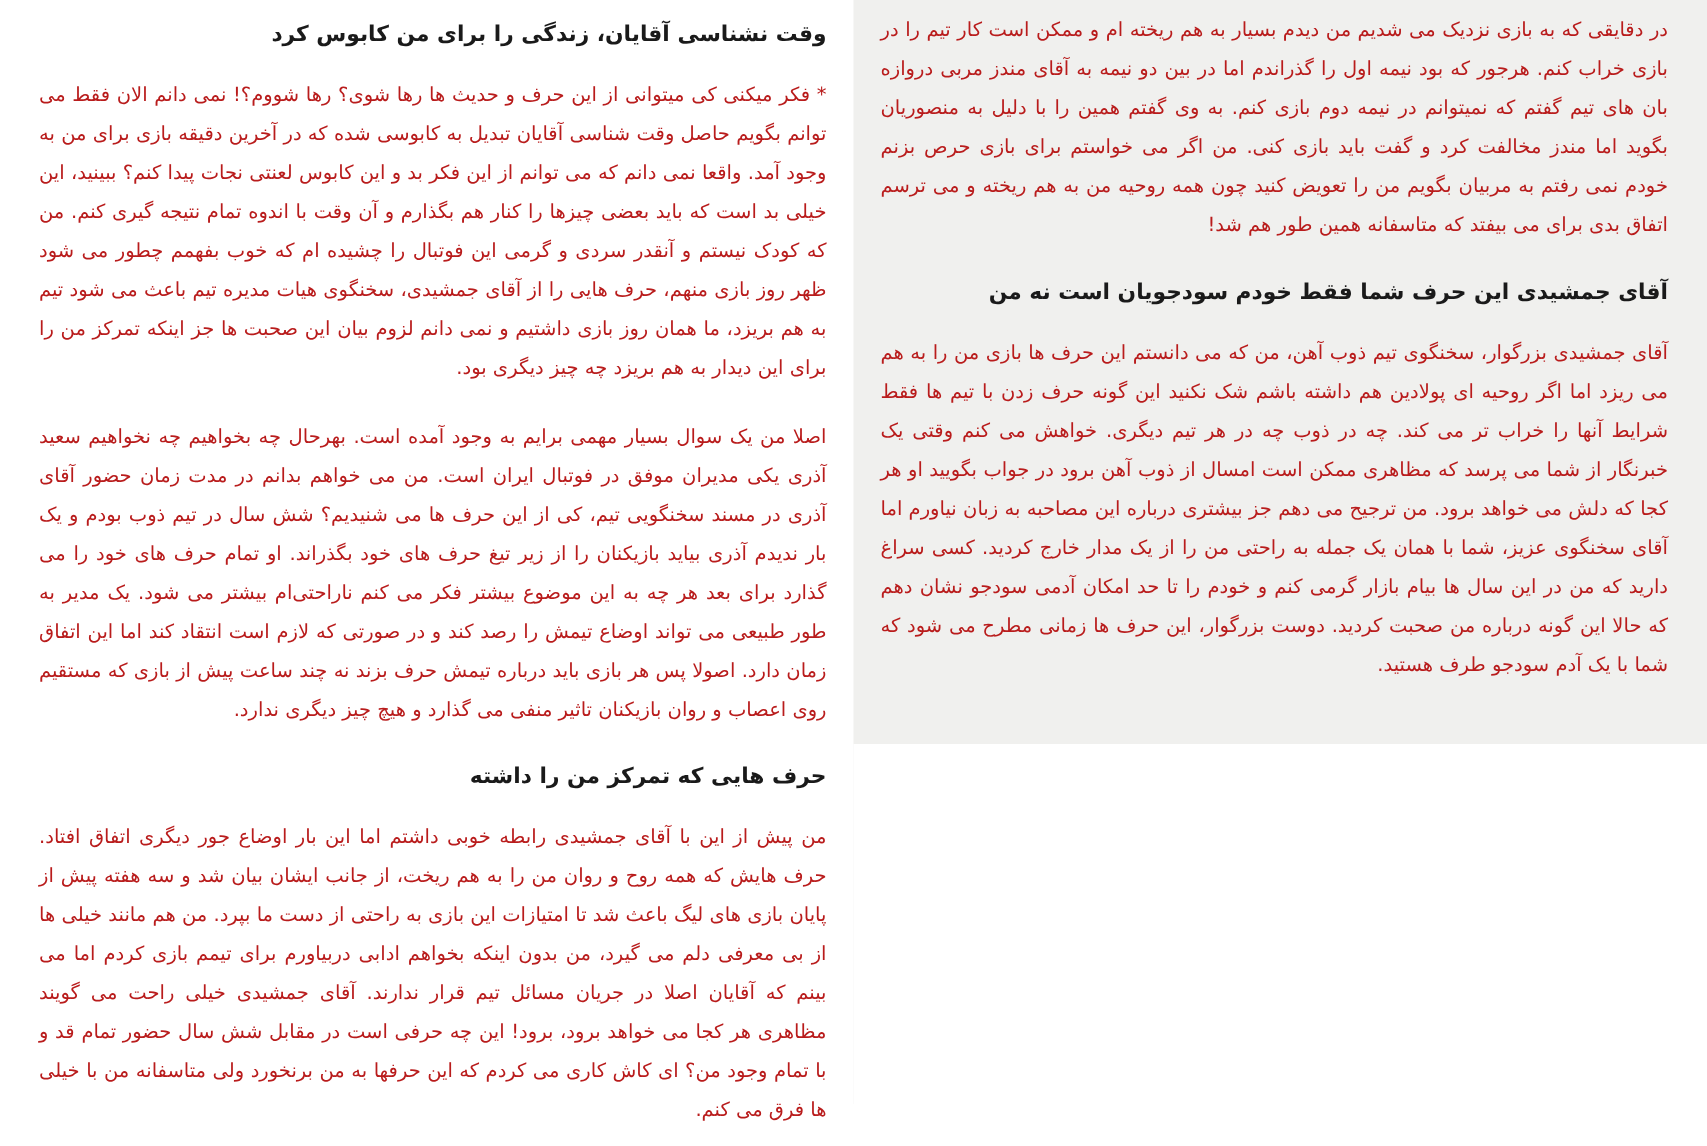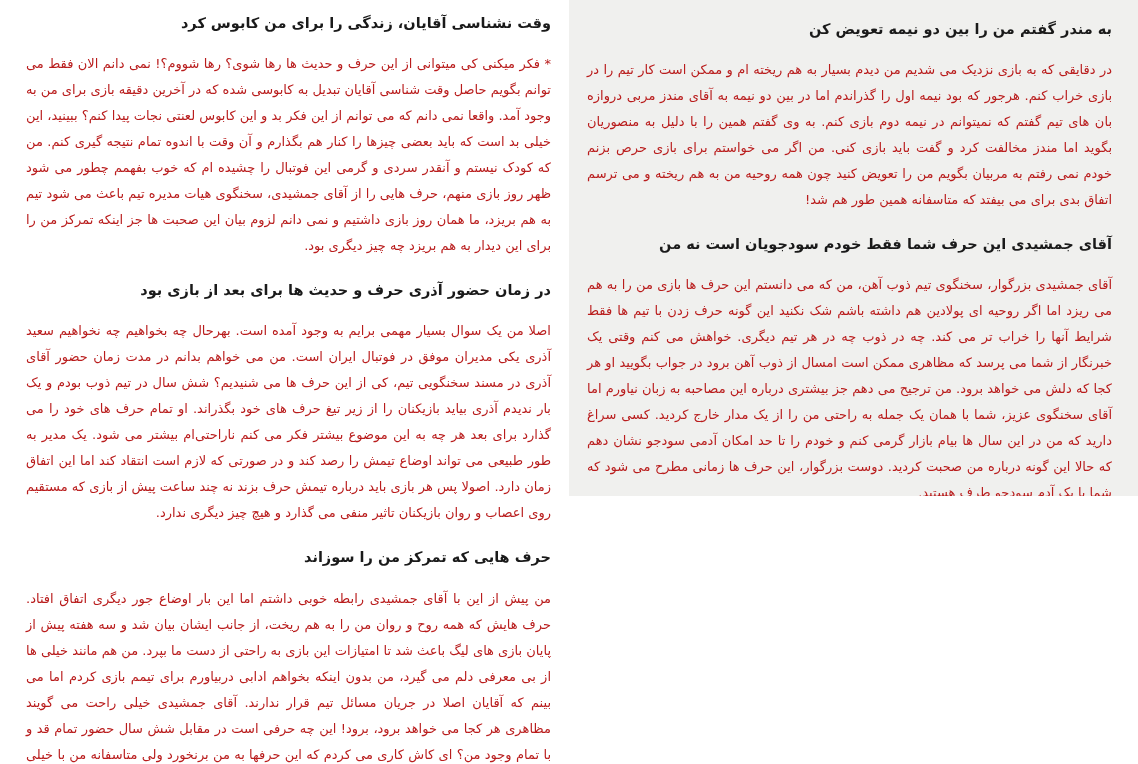--- a/index.html
+++ b/index.html
@@ -71,29 +71,27 @@
   }
 </style>
 </head>
 <body>
 
 <div class="page">
 
   <div class="column col-right">
     <h2 class="section-title">وقت نشناسی آقایان، زندگی را برای من کابوس کرد</h2>
     <p class="para">* فکر میکنی کی میتوانی از این حرف و حدیث ها رها شوی؟ رها شووم؟! نمی دانم الان فقط می توانم بگویم حاصل وقت شناسی آقایان تبدیل به کابوسی شده که در آخرین دقیقه بازی برای من به وجود آمد. واقعا نمی دانم که می توانم از این فکر بد و این کابوس لعنتی نجات پیدا کنم؟ ببینید، این خیلی بد است که باید بعضی چیزها را کنار هم بگذارم و آن وقت با اندوه تمام نتیجه گیری کنم. من که کودک نیستم و آنقدر سردی و گرمی این فوتبال را چشیده ام که خوب بفهمم چطور می شود ظهر روز بازی منهم، حرف هایی را از آقای جمشیدی، سخنگوی هیات مدیره تیم باعث می شود تیم به هم بریزد، ما همان روز بازی داشتیم و نمی دانم لزوم بیان این صحبت ها جز اینکه تمرکز من را برای این دیدار به هم بریزد چه چیز دیگری بود.</p>
-    <h2 class="section-title">در زمان حضور آذری حرف و حدیث ها برای بعد از بازی بود</h2>
     <p class="para">اصلا من یک سوال بسیار مهمی برایم به وجود آمده است. بهرحال چه بخواهیم چه نخواهیم سعید آذری یکی مدیران موفق در فوتبال ایران است. من می خواهم بدانم در مدت زمان حضور آقای آذری در مسند سخنگویی تیم، کی از این حرف ها می شنیدیم؟ شش سال در تیم ذوب بودم و یک بار ندیدم آذری بیاید بازیکنان را از زیر تیغ حرف های خود بگذراند. او تمام حرف های خود را می گذارد برای بعد هر چه به این موضوع بیشتر فکر می کنم ناراحتی‌ام بیشتر می شود. یک مدیر به طور طبیعی می تواند اوضاع تیمش را رصد کند و در صورتی که لازم است انتقاد کند اما این اتفاق زمان دارد. اصولا پس هر بازی باید درباره تیمش حرف بزند نه چند ساعت پیش از بازی که مستقیم روی اعصاب و روان بازیکنان تاثیر منفی می گذارد و هیچ چیز دیگری ندارد.</p>
-    <h2 class="section-title">حرف هایی که تمرکز من را سوزاند</h2>
+    <h2 class="section-title">حرف هایی که تمرکز من را داشته</h2>
     <p class="para">من پیش از این با آقای جمشیدی رابطه خوبی داشتم اما این بار اوضاع جور دیگری اتفاق افتاد. حرف هایش که همه روح و روان من را به هم ریخت، از جانب ایشان بیان شد و سه هفته پیش از پایان بازی های لیگ باعث شد تا امتیازات این بازی به راحتی از دست ما بپرد. من هم مانند خیلی ها از بی معرفی دلم می گیرد، من بدون اینکه بخواهم ادابی دربیاورم برای تیمم بازی کردم اما می بینم که آقایان اصلا در جریان مسائل تیم قرار ندارند. آقای جمشیدی خیلی راحت می گویند مظاهری هر کجا می خواهد برود، برود! این چه حرفی است در مقابل شش سال حضور تمام قد و با تمام وجود من؟ ای کاش کاری می کردم که این حرفها به من برنخورد ولی متاسفانه من با خیلی ها فرق می کنم.</p>
   </div>
 
   <div class="column col-left">
     <div class="inner">
-      <h2 class="section-title">به مندر گفتم من را بین دو نیمه تعویض کن</h2>
       <p class="para">در دقایقی که به بازی نزدیک می شدیم من دیدم بسیار به هم ریخته ام و ممکن است کار تیم را در بازی خراب کنم. هرجور که بود نیمه اول را گذراندم اما در بین دو نیمه به آقای مندز مربی دروازه بان های تیم گفتم که نمیتوانم در نیمه دوم بازی کنم. به وی گفتم همین را با دلیل به منصوریان بگوید اما مندز مخالفت کرد و گفت باید بازی کنی. من اگر می خواستم برای بازی حرص بزنم خودم نمی رفتم به مربیان بگویم من را تعویض کنید چون همه روحیه من به هم ریخته و می ترسم اتفاق بدی برای می بیفتد که متاسفانه همین طور هم شد!</p>
       <h2 class="section-title">آقای جمشیدی این حرف شما فقط خودم سودجویان است نه من</h2>
       <p class="para">آقای جمشیدی بزرگوار، سخنگوی تیم ذوب آهن، من که می دانستم این حرف ها بازی من را به هم می ریزد اما اگر روحیه ای پولادین هم داشته باشم شک نکنید این گونه حرف زدن با تیم ها فقط شرایط آنها را خراب تر می کند. چه در ذوب چه در هر تیم دیگری. خواهش می کنم وقتی یک خبرنگار از شما می پرسد که مظاهری ممکن است امسال از ذوب آهن برود در جواب بگویید او هر کجا که دلش می خواهد برود. من ترجیح می دهم جز بیشتری درباره این مصاحبه به زبان نیاورم اما آقای سخنگوی عزیز، شما با همان یک جمله به راحتی من را از یک مدار خارج کردید. کسی سراغ دارید که من در این سال ها بیام بازار گرمی کنم و خودم را تا حد امکان آدمی سودجو نشان دهم که حالا این گونه درباره من صحبت کردید. دوست بزرگوار، این حرف ها زمانی مطرح می شود که شما با یک آدم سودجو طرف هستید.</p>
     </div>
     <div class="fade-bottom"></div>
   </div>
 
 </div>
 
 </body></html>

